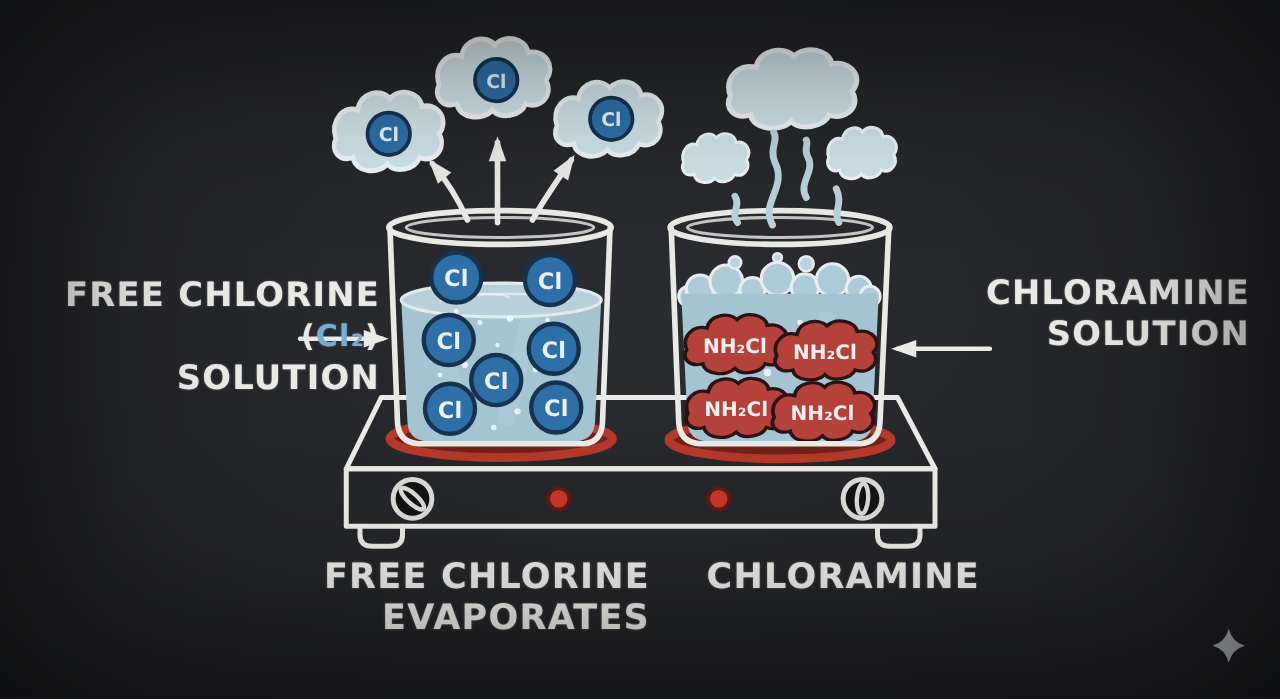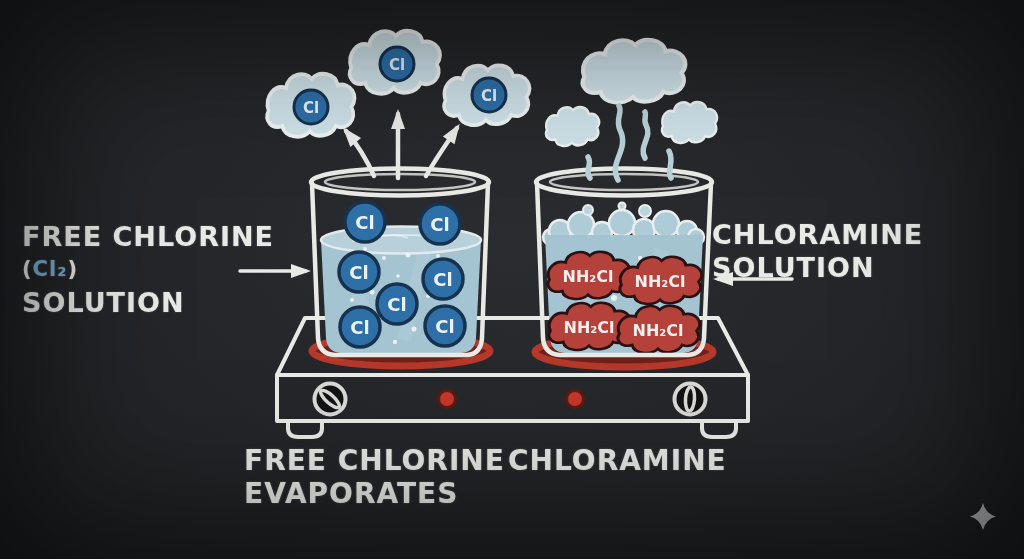--- a/index.html
+++ b/index.html
@@ -6,25 +6,25 @@
   #board{
     position:relative;width:1024px;height:559px;overflow:hidden;
     background:radial-gradient(ellipse 900px 520px at 50% 44%, #2b2c2f 0%, #232427 52%, #1a1b1d 100%);
     font-family:"DejaVu Sans", sans-serif;
   }
   #board::after{
     content:"";position:absolute;inset:0;pointer-events:none;
     box-shadow:inset 0 0 140px 30px rgba(0,0,0,0.55);
   }
   .chalk-label{
-    position:absolute;text-align:left;color:#e9e9e6;font-weight:700;
+    position:absolute;text-align:right;color:#e9e9e6;font-weight:700;
     letter-spacing:1px;line-height:33px;font-size:27px;
     text-shadow:0 0 2px rgba(255,255,255,0.28);
   }
-  .formula-line{font-size:21px;}
+  .formula-line{font-size:24px;}
   .formula-blue{color:#74aed6;}
   #label-left{left:22px;top:220px;width:282px;}
   #label-right{left:712px;top:218px;width:288px;}
   #label-bottom-left{left:244px;top:444px;width:276px;font-size:28px;}
   #label-bottom-right{left:508px;top:444px;width:276px;font-size:28px;}
   svg{position:absolute;left:0;top:0;}
   svg text{font-family:"DejaVu Sans", sans-serif;font-weight:700;}
   .mol-text{fill:#eaf2f8;font-size:18px;}
   .mol-text-sm{fill:#eaf2f8;font-size:15px;}
   .blob-text{fill:#f5eeee;font-size:16px;}

